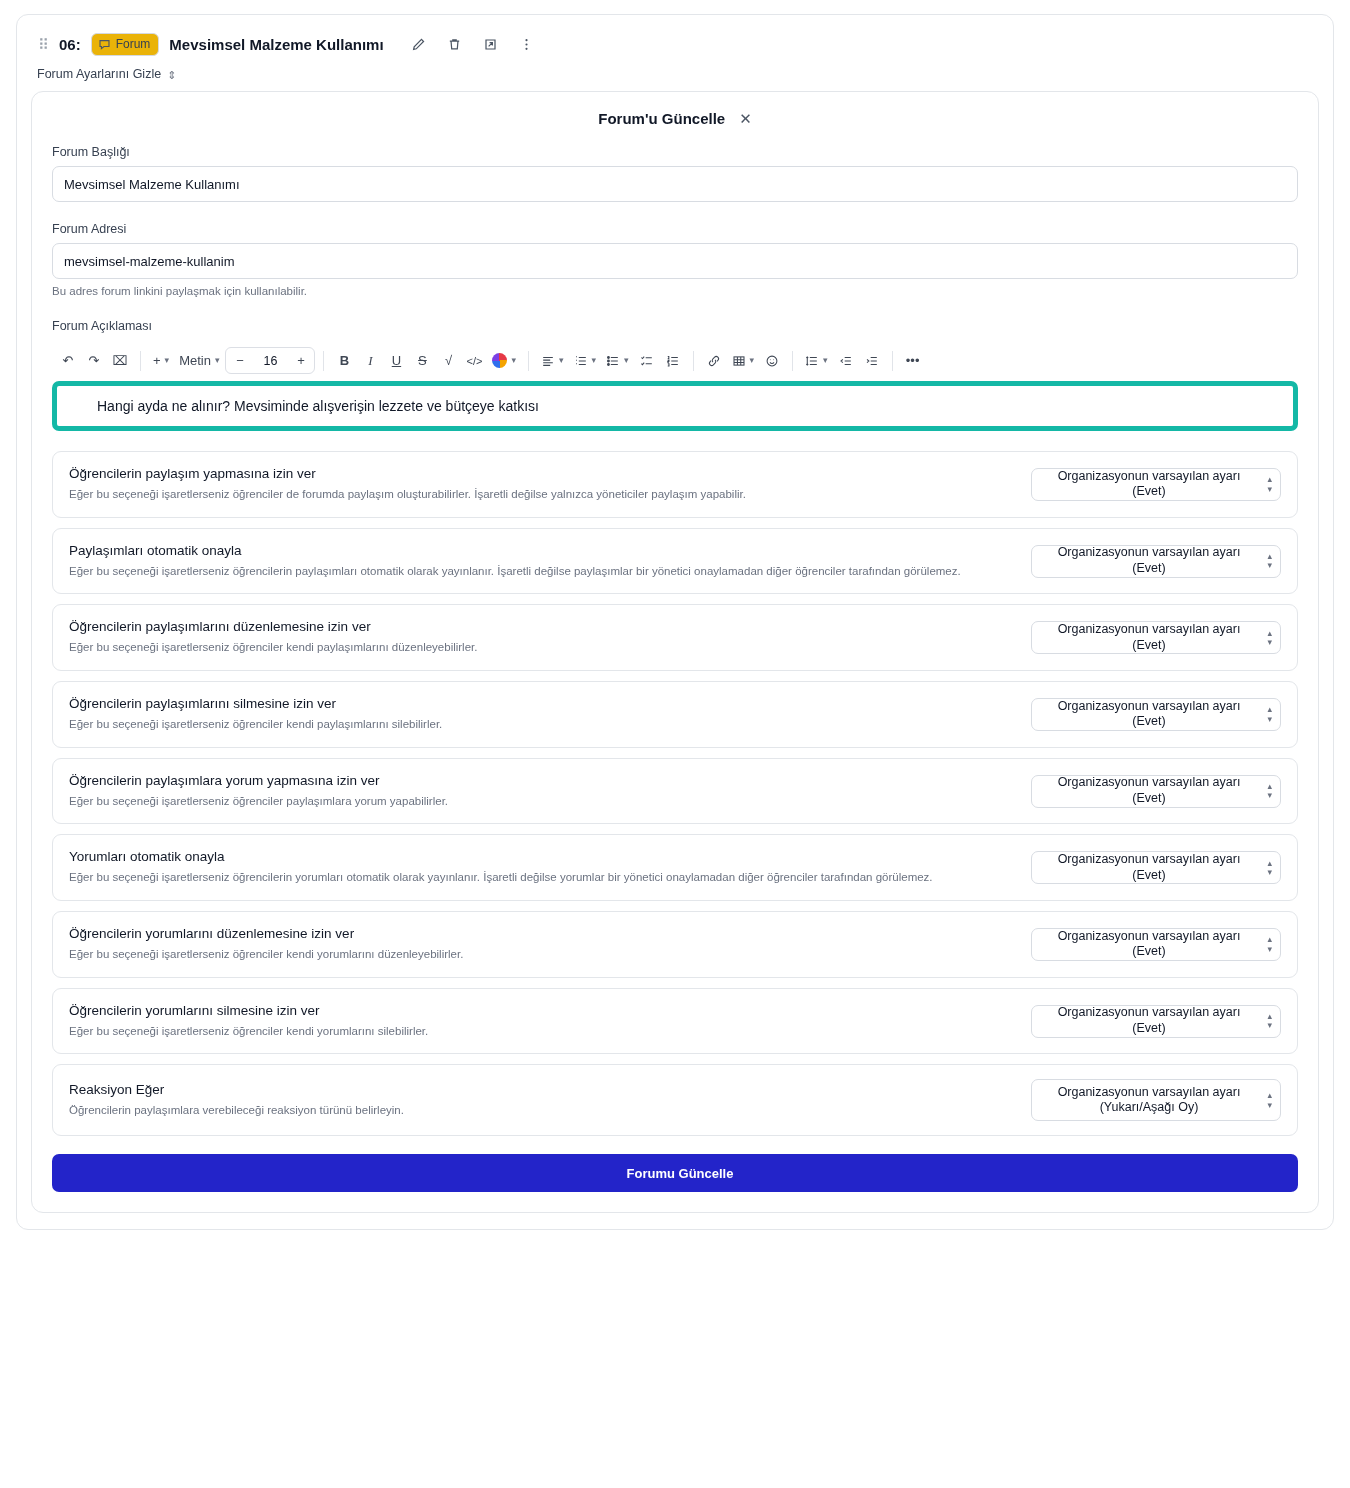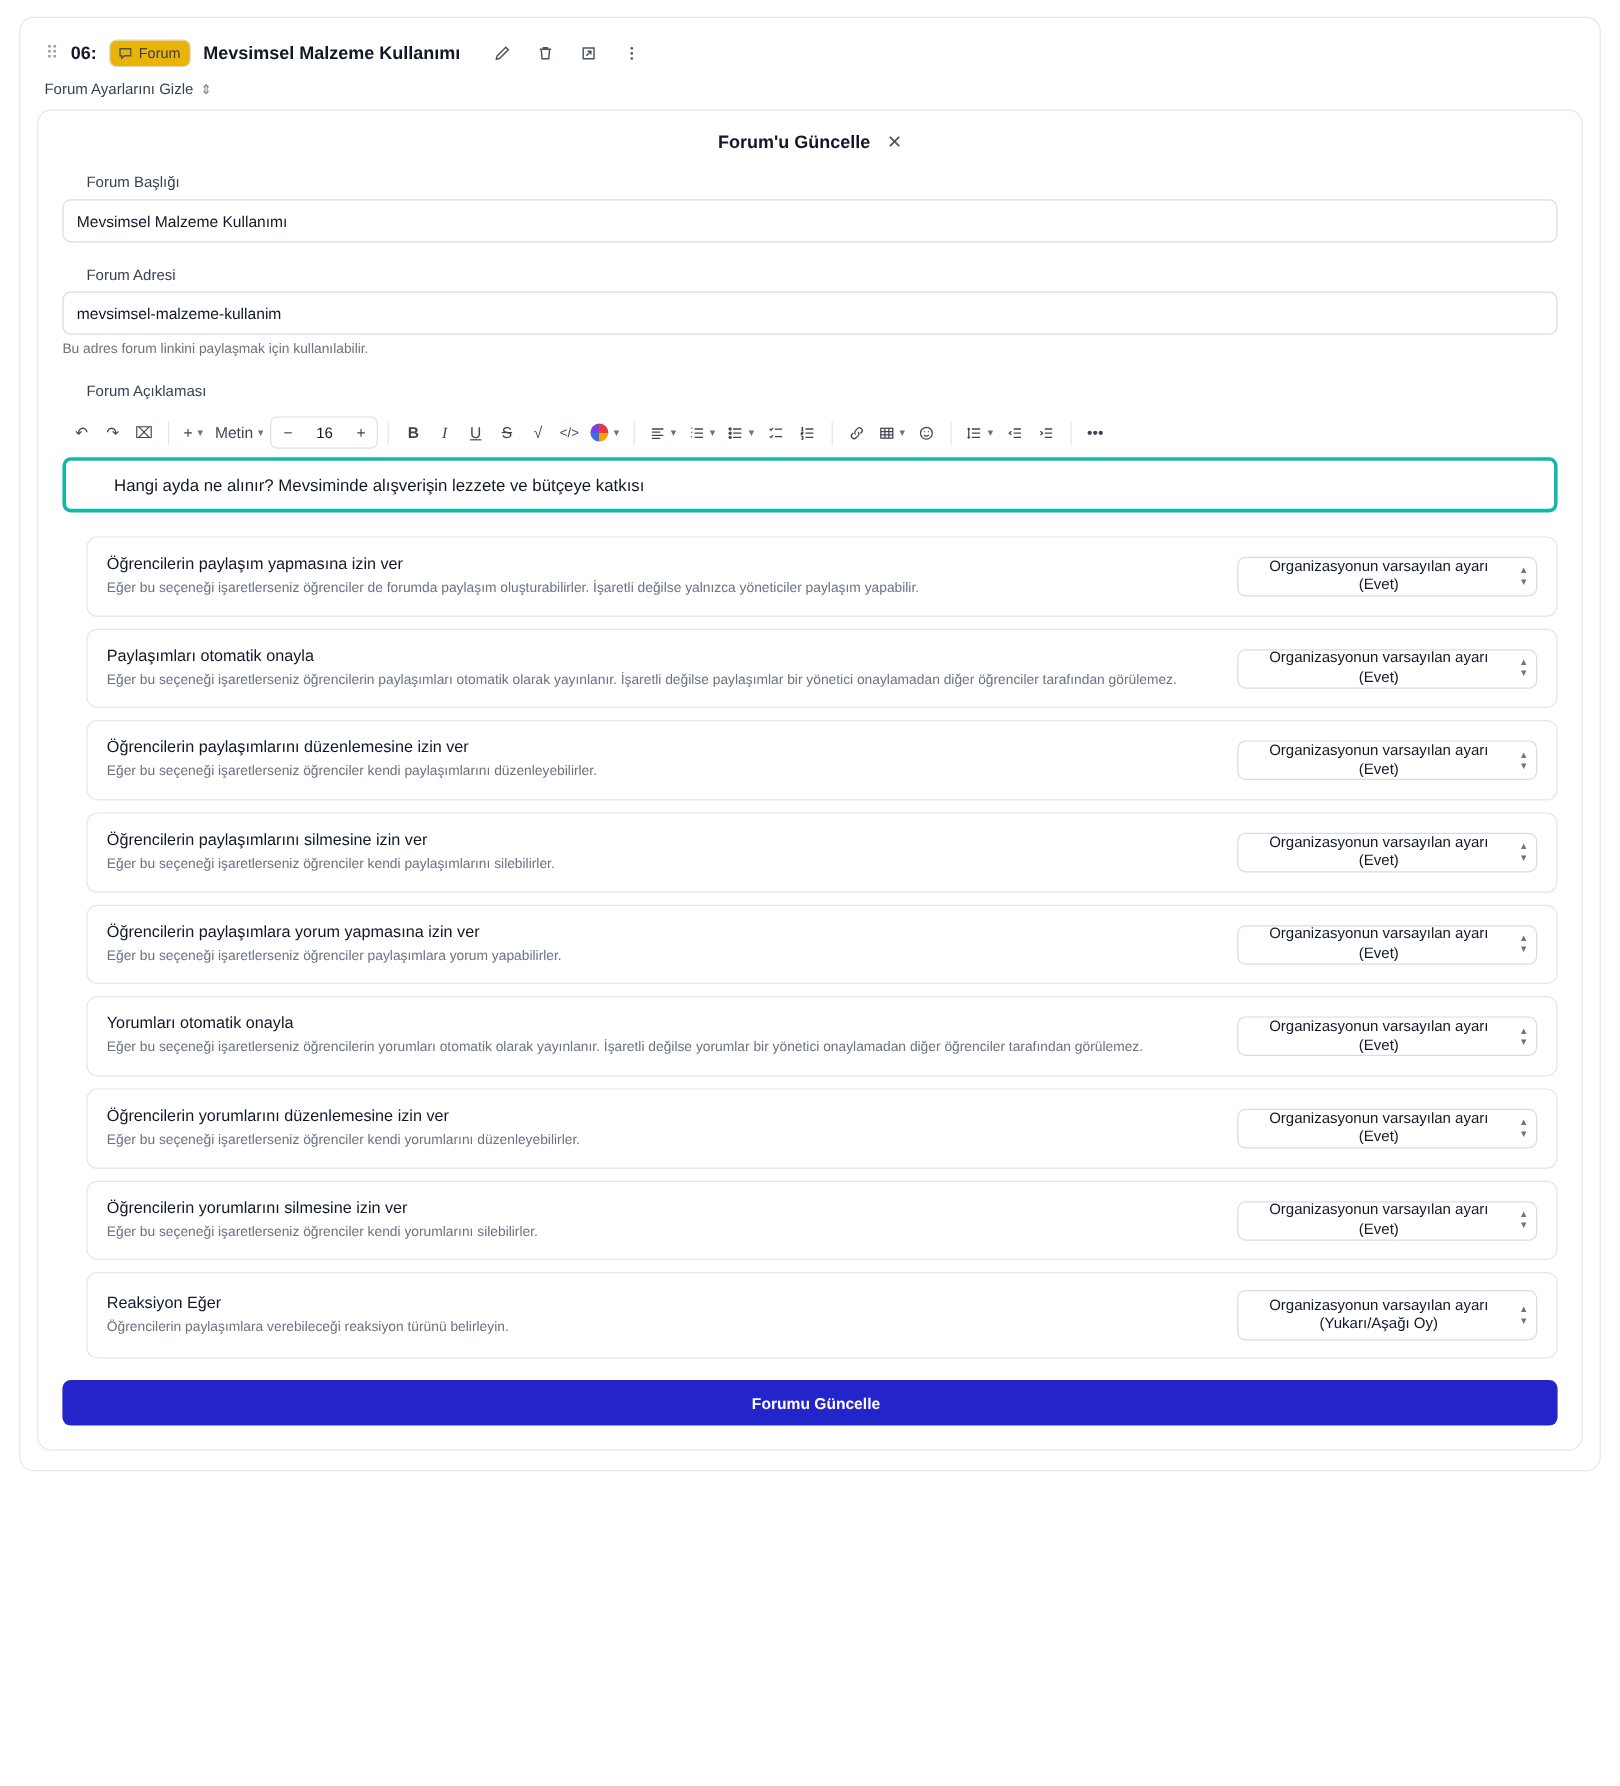--- a/index.html
+++ b/index.html
@@ -117,21 +117,20 @@
     color: #4b5563;
     font-size: 15px;
     cursor: pointer;
     line-height: 1;
   }
 
   .field-label {
     font-size: 12.5px;
     color: #374151;
     margin-bottom: 7px;
-    margin-left: 20px;
   }
   .text-input {
     width: 100%;
     height: 36px;
     border: 1px solid #d8dce2;
     border-radius: 7px;
     padding: 0 11px;
     font-size: 13px;
     color: #111827;
     font-family: "Liberation Sans", sans-serif;
@@ -209,41 +208,40 @@
     color: #111827;
   }
   .color-dot {
     width: 15px;
     height: 15px;
     border-radius: 50%;
     background: conic-gradient(#e63946 0 25%, #f4a300 0 50%, #2f6fed 0 75%, #7b3fe4 0 100%);
     display: inline-block;
   }
   .editor-body {
-    border: 3px solid #14b8a6;
+    border: 5px solid #14b8a6;
     border-radius: 7px;
     min-height: 44px;
     padding: 12px 14px 12px 40px;
     font-size: 14px;
     color: #111827;
   }
 
   
   .settings { margin-top: 20px; }
   .setting-card {
     border: 1px solid #e3e6ea;
     border-radius: 9px;
     padding: 14px 16px;
     display: flex;
     align-items: center;
     gap: 18px;
     margin-bottom: 10px;
     background: #fff;
     min-height: 64px;
-    margin-left: 20px;
   }
   .setting-text { flex: 1; min-width: 0; }
   .setting-title {
     font-size: 13.5px;
     color: #111827;
     margin-bottom: 5px;
   }
   .setting-desc {
     font-size: 11.5px;
     color: #6b7280;

